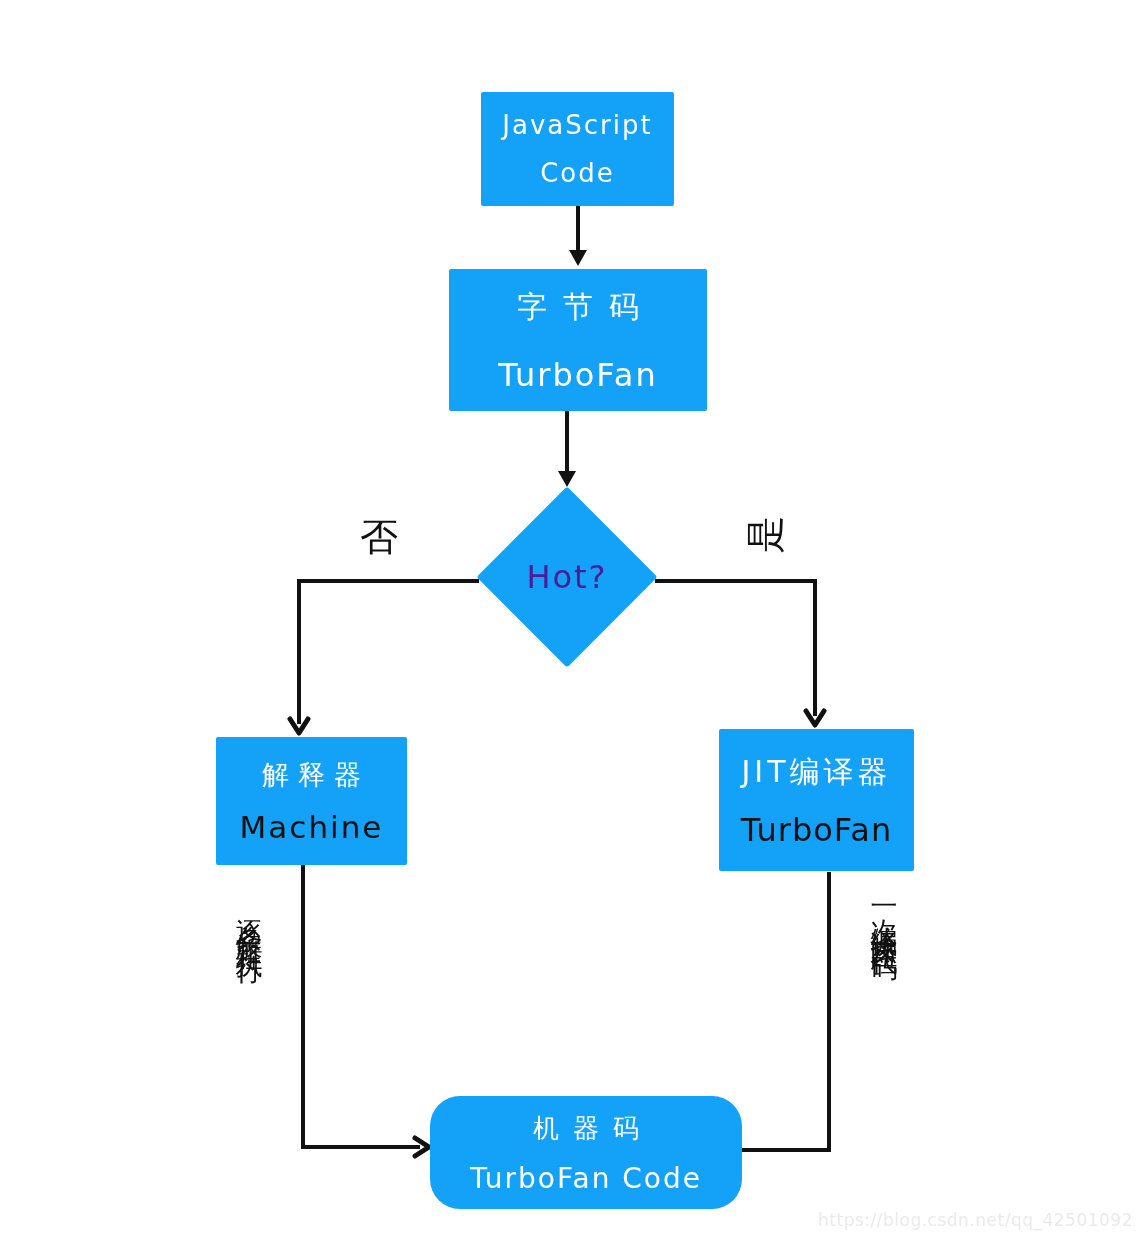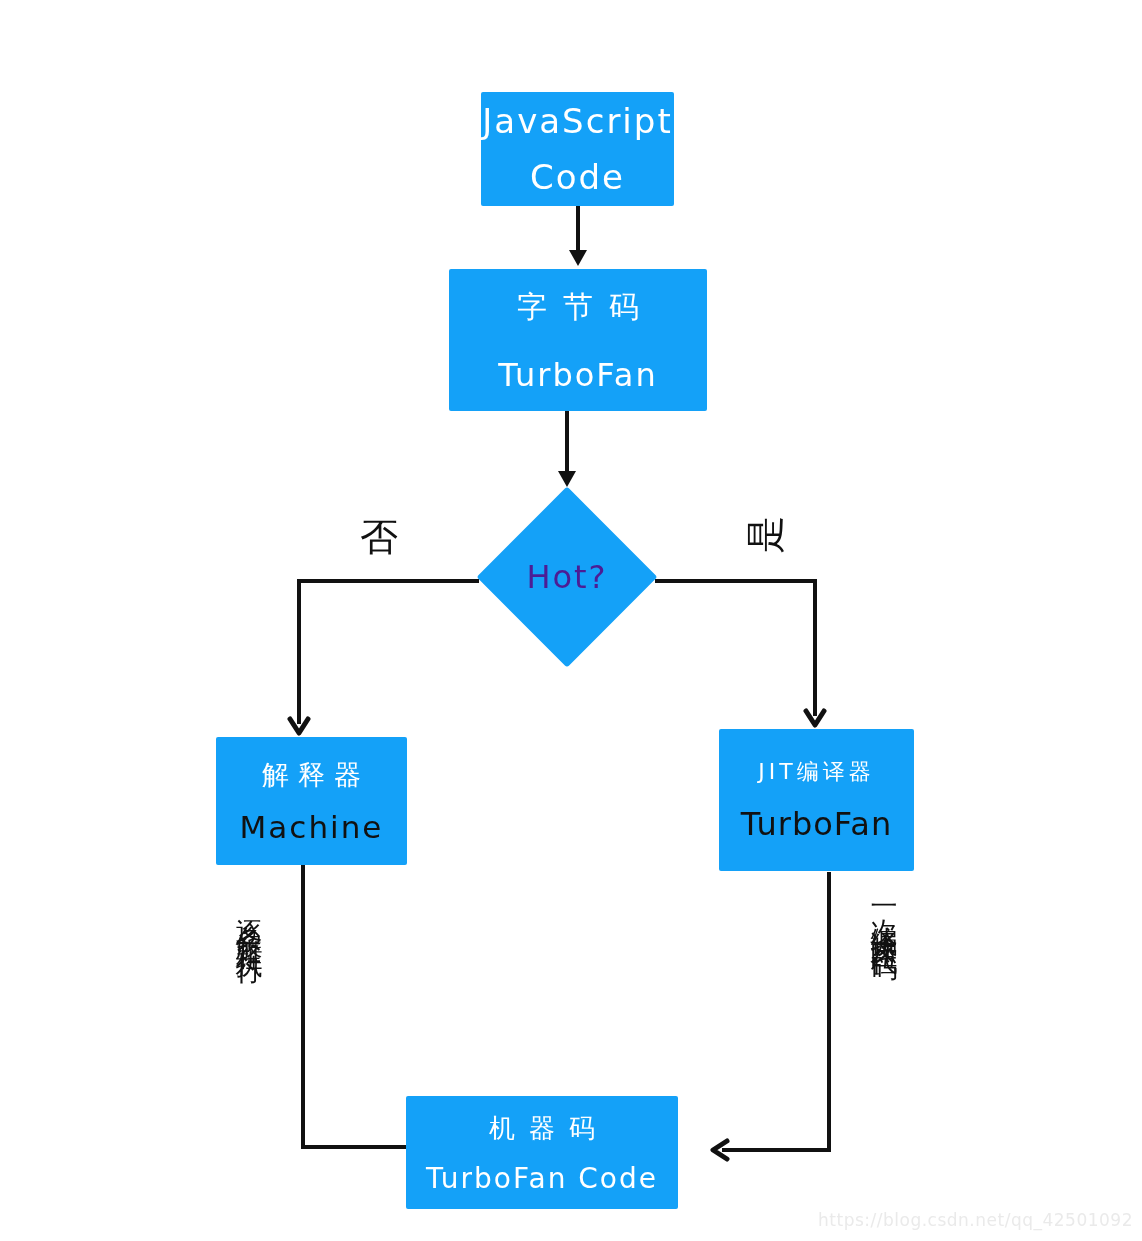--- a/index.html
+++ b/index.html
@@ -31,21 +31,21 @@
     color: #ffffff;
     display: flex; flex-direction: column;
     align-items: center; justify-content: center;
     text-align: center;
     z-index: 2;
     border-radius: 2px;
   }
   .node .l { white-space: nowrap; }
 
   .node-jscode { left: 481px; top: 92px; width: 193px; height: 114px; }
-  .node-jscode .l { font-size: 34px; letter-spacing: 2px; line-height: 1.0; }
+  .node-jscode .l { font-size: 26px; letter-spacing: 2px; line-height: 1.0; }
   .node-jscode .l1 { margin-bottom: 22px; }
 
   .node-bytecode { left: 441px; top: 269px; width: 258px; height: 142px; margin-left: 8px; }
   .node-bytecode .l1 { font-size: 30px; letter-spacing: 16px; text-indent: 16px; margin-bottom: 28px; }
   .node-bytecode .l2 { font-size: 32px; letter-spacing: 2px; }
 
   .diamond-wrap {
     position: absolute; left: 477px; top: 487px;
     width: 180px; height: 180px; z-index: 2;
   }
@@ -60,24 +60,24 @@
     position: absolute; inset: 0;
     display: flex; align-items: center; justify-content: center;
     color: #4c1d95; font-size: 32px; letter-spacing: 2px;
   }
 
   .node-interpreter { left: 216px; top: 737px; width: 191px; height: 128px; }
   .node-interpreter .l1 { font-size: 27px; letter-spacing: 9px; text-indent: 9px; margin-bottom: 16px; }
   .node-interpreter .l2 { font-size: 31px; letter-spacing: 2px; color: #111111; }
 
   .node-jit { left: 719px; top: 729px; width: 195px; height: 142px; }
-  .node-jit .l1 { font-size: 22px; letter-spacing: 4px; margin-bottom: 18px; }
+  .node-jit .l1 { font-size: 30px; letter-spacing: 4px; margin-bottom: 18px; }
   .node-jit .l2 { font-size: 32px; letter-spacing: 1px; color: #111111; }
 
-  .node-machine { left: 406px; top: 1096px; width: 272px; height: 113px; }
+  .node-machine { left: 430px; top: 1096px; width: 312px; height: 113px; border-radius: 30px; }
   .node-machine .l1 { font-size: 26px; letter-spacing: 14px; text-indent: 14px; margin-bottom: 16px; }
   .node-machine .l2 { font-size: 28px; letter-spacing: 2px; }
 
   .edge-label {
     position: absolute; z-index: 2;
     color: #111111; font-size: 38px; font-weight: 500;
   }
   .edge-label-no { left: 360px; top: 512px; }
   .edge-label-yes { left: 746px; top: 509px; transform: rotate(-90deg); }
 

